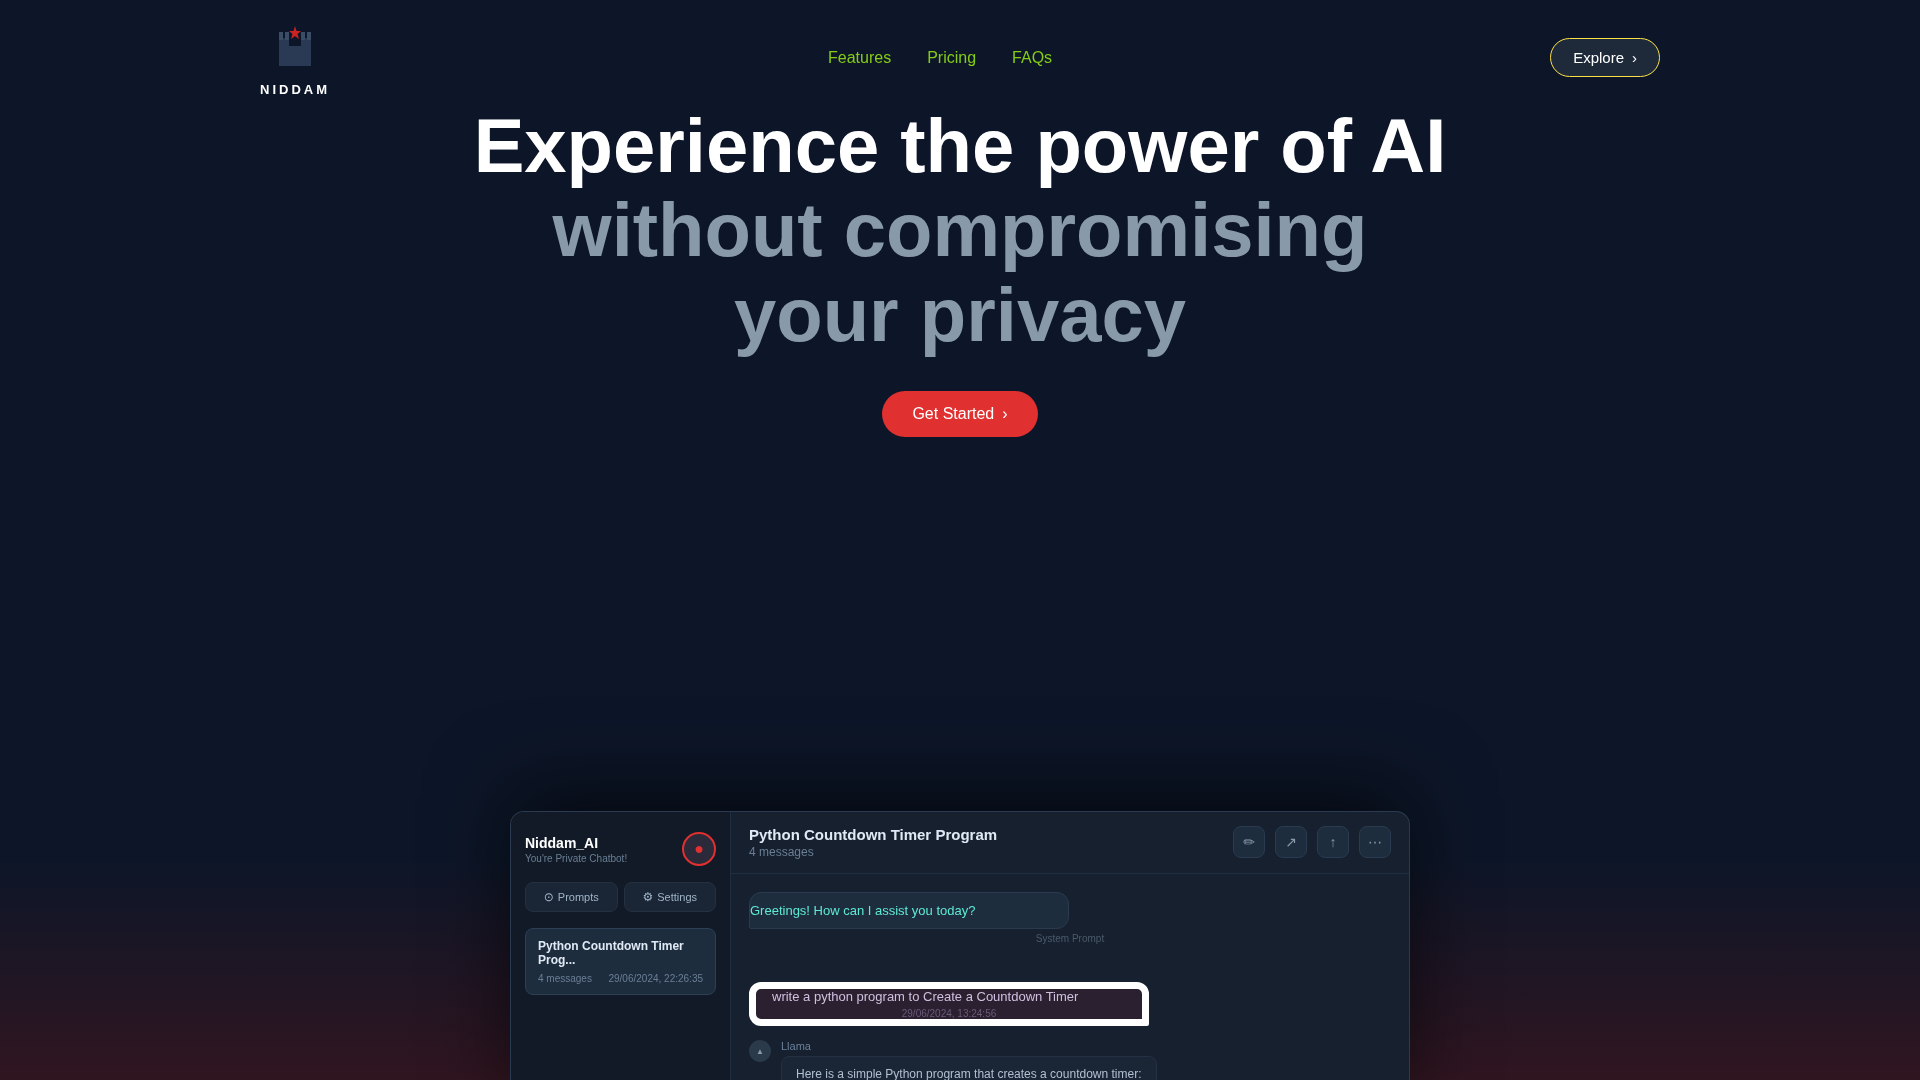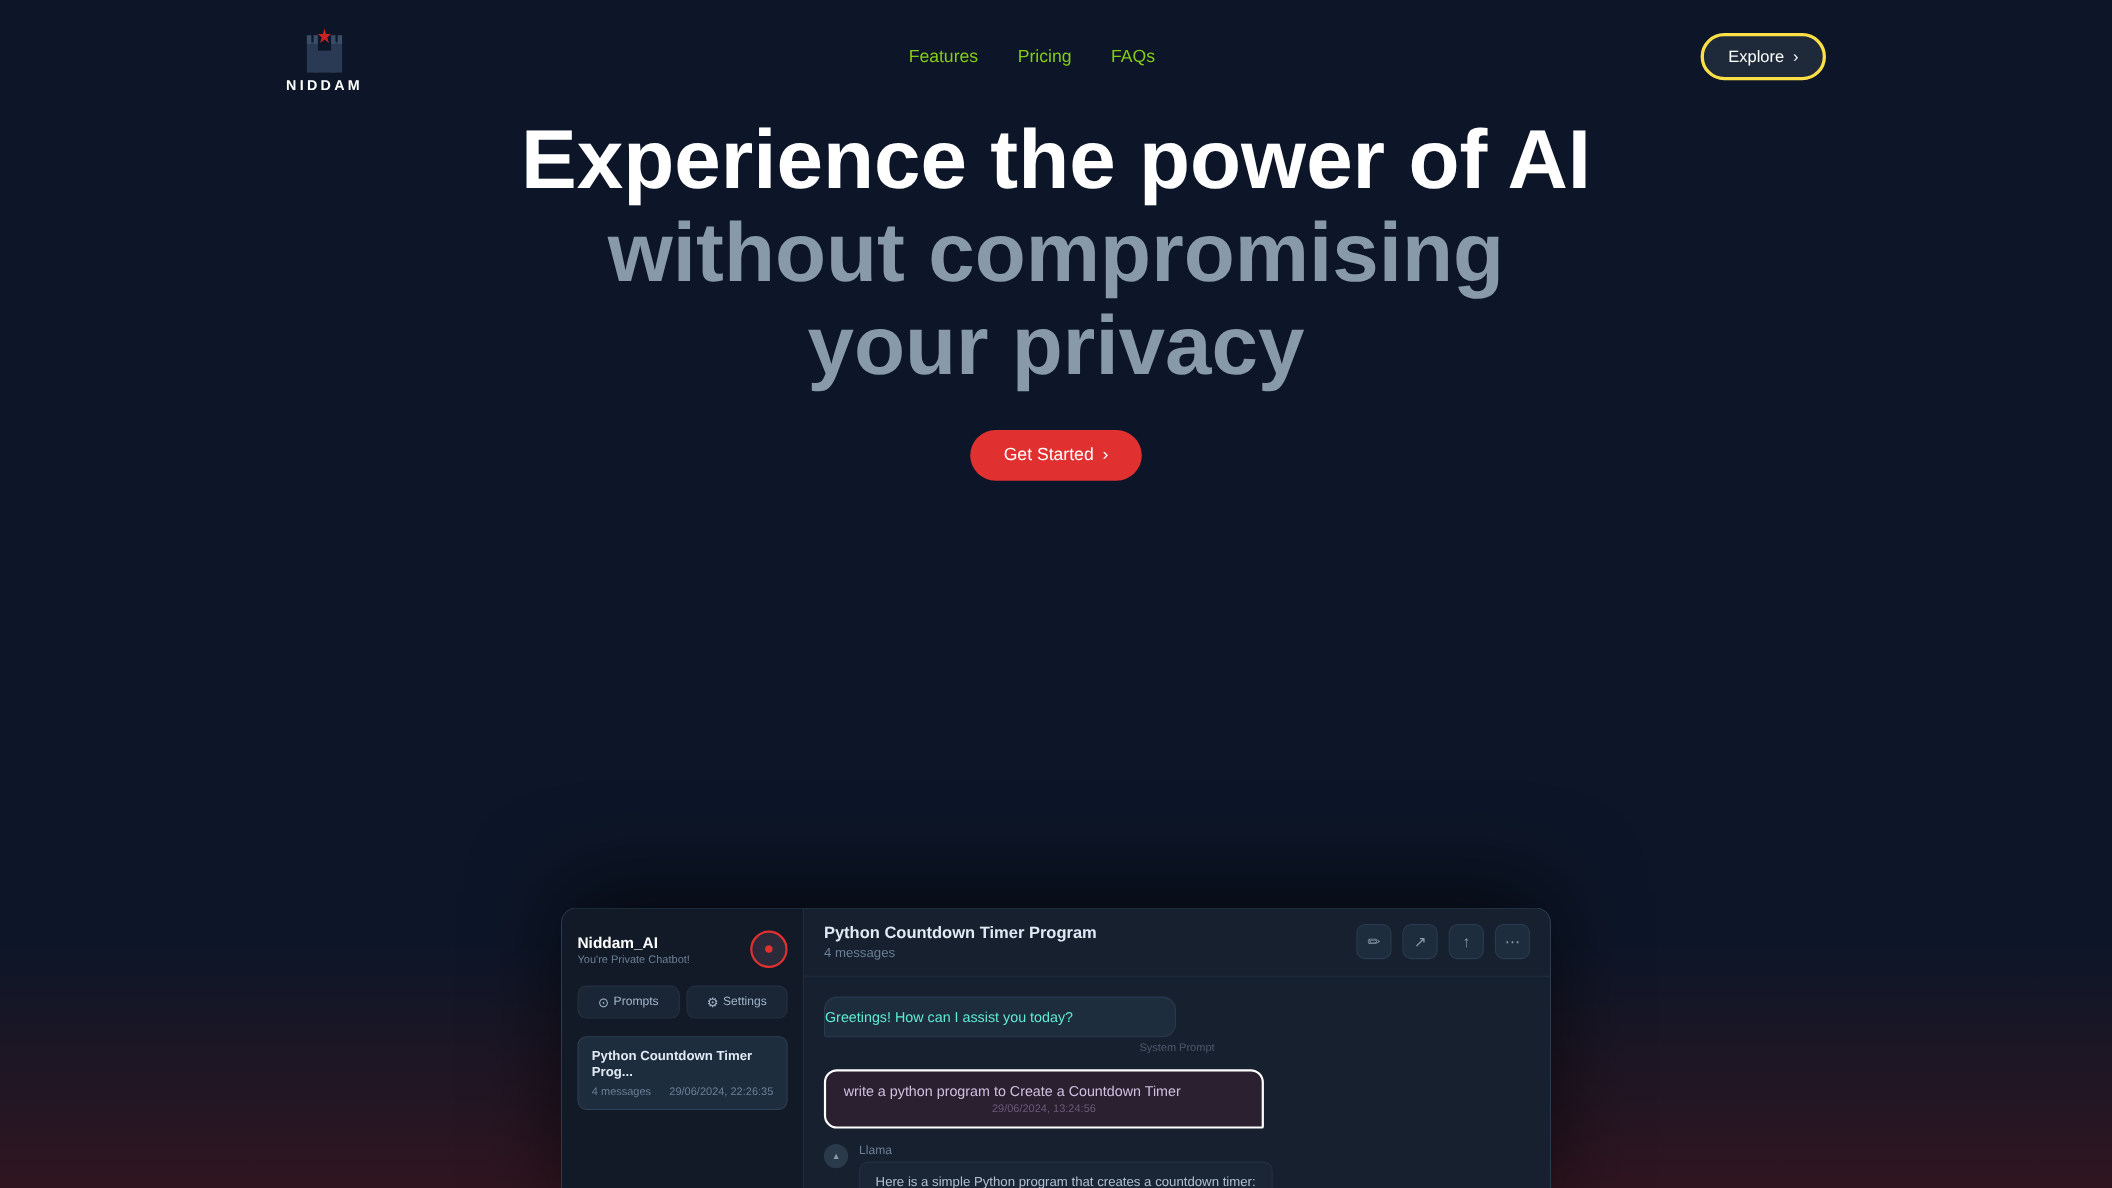--- a/index.html
+++ b/index.html
@@ -20,21 +20,21 @@
       display: flex;
       align-items: center;
       padding: 18px 260px;
       z-index: 10;
     }
 
     .logo-area {
       display: flex;
       flex-direction: column;
       align-items: center;
-      gap: 0;
+      gap: 12px;
     }
 
     .logo-icon {
       width: 52px;
       height: 52px;
     }
 
     .logo-text {
       font-size: 13px;
       font-weight: 700;
@@ -52,21 +52,21 @@
       color: #84cc16;
       font-size: 16px;
       font-weight: 400;
       cursor: pointer;
       text-decoration: none;
     }
 
     .explore-btn {
       background: #1e2a3a;
       color: #fff;
-      border: 3px solid #fde047;
+      border: 1px solid #fde047;
       border-radius: 24px;
       padding: 10px 22px;
       font-size: 15px;
       font-weight: 500;
       cursor: pointer;
       display: flex;
       align-items: center;
       gap: 8px;
     }
 
@@ -306,26 +306,27 @@
     .system-prompt-label {
       text-align: center;
       font-size: 10px;
       color: #4a5a6a;
       margin-top: 4px;
     }
 
     .user-msg-bubble {
       align-self: flex-end;
       background: #2a2030;
-      border: 2px solid #ffffff;
+      border: 7px solid #ffffff;
       border-radius: 12px 12px 2px 12px;
-      padding: 10px 16px;
+      padding: 0 16px;
       font-size: 13px;
       color: #d0c0e0;
       max-width: 400px;
+      margin-top: 24px;
     }
 
     .user-msg-time {
       text-align: center;
       font-size: 10px;
       color: #6a5a7a;
       margin-top: 4px;
     }
 
     .ai-msg-row {

